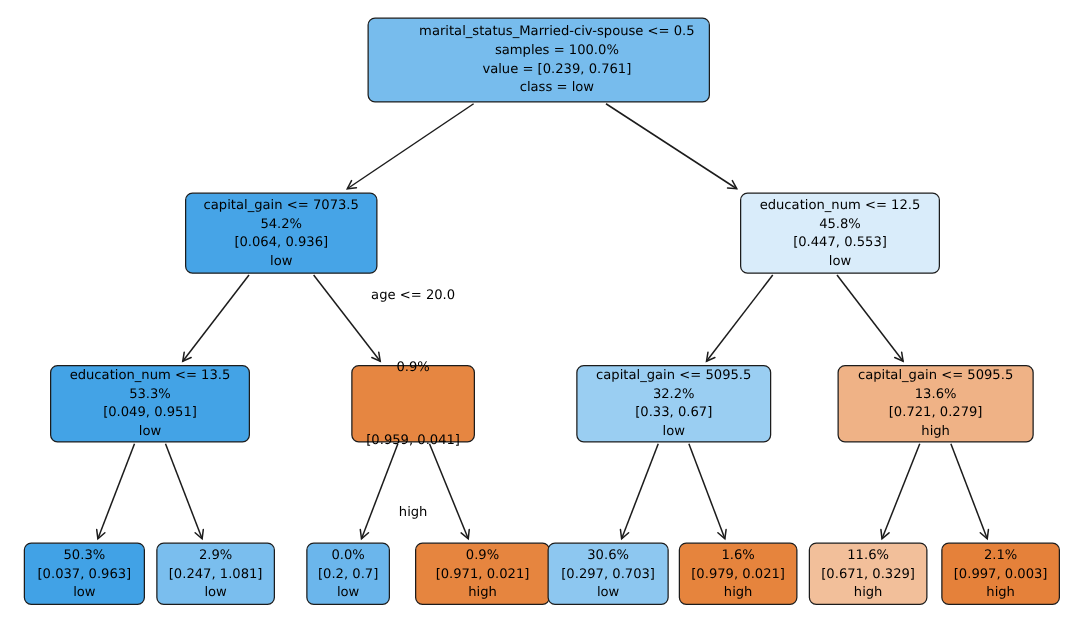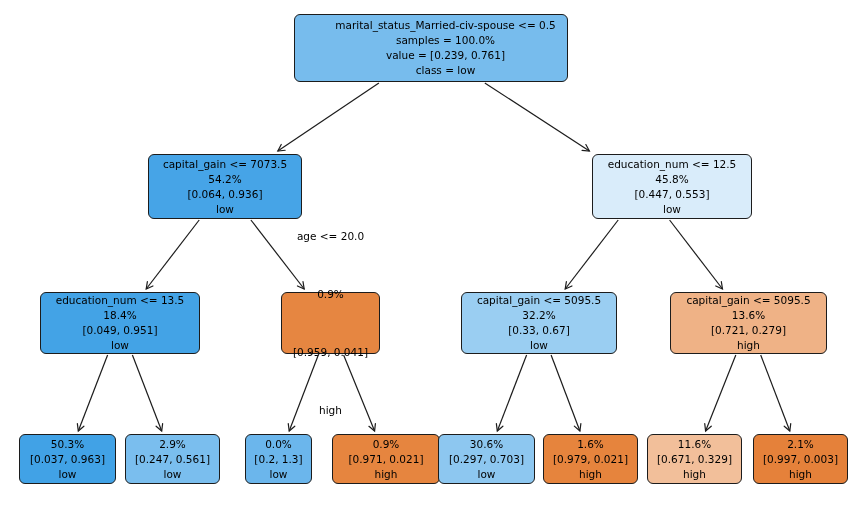--- a/index.html
+++ b/index.html
@@ -76,21 +76,21 @@
 
   <div class="node" id="n2" style="background-color: rgb(217, 236, 250);">
     <div class="ln">education_num &lt;= 12.5</div>
     <div class="ln">45.8%</div>
     <div class="ln">[0.447, 0.553]</div>
     <div class="ln">low</div>
   </div>
 
   <div class="node" id="n3" style="background-color: rgb(67, 163, 230);">
     <div class="ln">education_num &lt;= 13.5</div>
-    <div class="ln">18.4%</div>
+    <div class="ln">53.3%</div>
     <div class="ln">[0.049, 0.951]</div>
     <div class="ln">low</div>
   </div>
 
   <div class="node" id="n4" style="background-color: rgb(230, 134, 65); gap: 43px;">
     <div class="ln">age &lt;= 20.0</div>
     <div class="ln">0.9%</div>
     <div class="ln">[0.959, 0.041]</div>
     <div class="ln">high</div>
   </div>
@@ -110,27 +110,27 @@
   </div>
 
   <div class="node" id="n7" style="background-color: rgb(65, 162, 230);">
     <div class="ln">50.3%</div>
     <div class="ln">[0.037, 0.963]</div>
     <div class="ln">low</div>
   </div>
 
   <div class="node" id="n8" style="background-color: rgb(122, 190, 238);">
     <div class="ln">2.9%</div>
-    <div class="ln">[0.247, 0.561]</div>
+    <div class="ln">[0.247, 1.081]</div>
     <div class="ln">low</div>
   </div>
 
   <div class="node" id="n9" style="background-color: rgb(107, 182, 236);">
     <div class="ln">0.0%</div>
-    <div class="ln">[0.2, 1.3]</div>
+    <div class="ln">[0.2, 0.7]</div>
     <div class="ln">low</div>
   </div>
 
   <div class="node" id="n10" style="background-color: rgb(230, 133, 63);">
     <div class="ln">0.9%</div>
     <div class="ln">[0.971, 0.021]</div>
     <div class="ln">high</div>
   </div>
 
   <div class="node" id="n11" style="background-color: rgb(141, 199, 240);">

